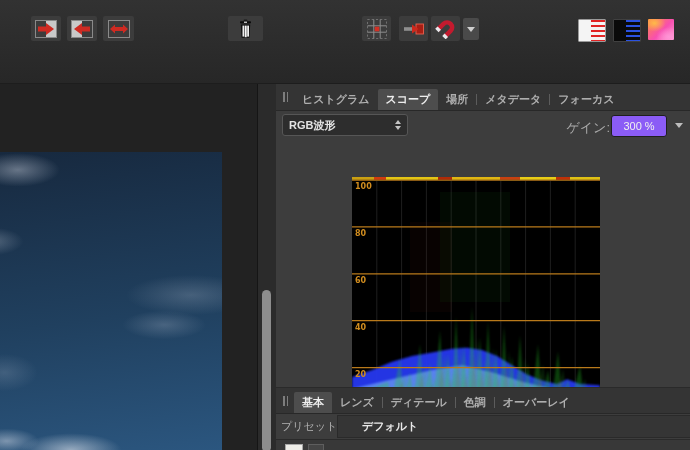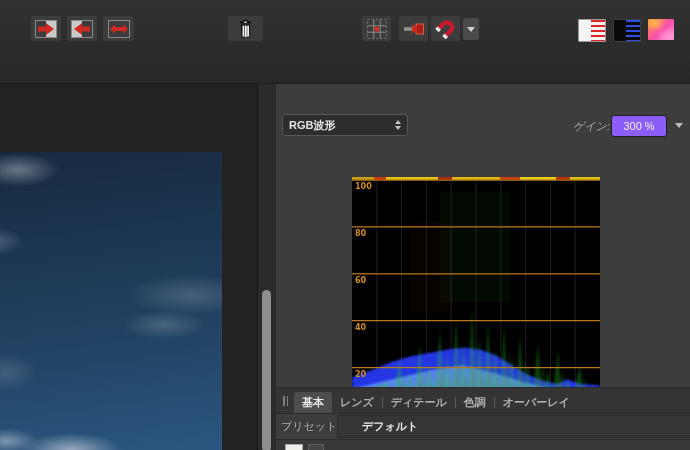--- a/index.html
+++ b/index.html
@@ -58,21 +58,21 @@
   
   .controls{position:absolute;left:0;top:28px;width:414px;height:29px;}
   .select{position:absolute;left:6px;top:2px;width:126px;height:22px;background:#2d2d2d;
           border:1px solid #565656;border-radius:3px;display:flex;align-items:center;
           padding:0 6px;box-sizing:border-box;color:#e4e4e4;font-size:11px;font-weight:bold;}
   .stepper{margin-left:auto;display:flex;flex-direction:column;gap:2px;align-items:center;}
   .stepper .up{width:0;height:0;border-left:3.5px solid transparent;border-right:3.5px solid transparent;
                border-bottom:4px solid #c4c4c4;}
   .stepper .dn{width:0;height:0;border-left:3.5px solid transparent;border-right:3.5px solid transparent;
                border-top:4px solid #c4c4c4;}
-  .gainlabel{position:absolute;right:80px;top:7px;font-size:11px;color:#a9a9a9;font-style:italic;}
+  .gainlabel{position:absolute;right:80px;top:7px;font-size:13px;color:#a9a9a9;}
   .gainfield{position:absolute;right:23px;top:3px;width:54px;height:20px;background:#8b5cf6;
              border:1px solid #1f1f1f;border-radius:3px;color:#f0f0f0;font-size:11px;
              display:flex;align-items:center;justify-content:center;}
   .gainarrow{position:absolute;right:7px;top:11px;width:0;height:0;border-left:4px solid transparent;
              border-right:4px solid transparent;border-top:5px solid #bdbdbd;}
   
   .scope{position:absolute;left:76px;top:57px;width:248px;height:243px;background:#000;margin-top:36px;}
   .scope svg{display:block;background:#000;}
   
   .presetrow{position:absolute;left:0;top:330px;width:414px;height:24px;background:#3d3d3d;}
@@ -169,20 +169,33 @@
   <div class="viewer">
     <div class="photo"></div>
   </div>
 
   <div class="scrollstrip">
     <div class="thumb"></div>
   </div>
 
   <div class="panel">
 
+    <div class="tabbar top">
+      <span class="grip">
+          <i></i>
+          <i></i>
+        </span>
+      <span class="tab">ヒストグラム</span>
+      <span class="tab active">スコープ</span>
+      <span class="tab">場所</span>
+      <span class="pipe"></span>
+      <span class="tab">メタデータ</span>
+      <span class="pipe"></span>
+      <span class="tab">フォーカス</span>
+    </div>
 
     <div class="controls">
       <div class="select">
         <span>RGB波形</span>
         <span class="stepper">
             <i class="up"></i>
             <i class="dn"></i>
           </span>
       </div>
       <span class="gainlabel">ゲイン:</span>

